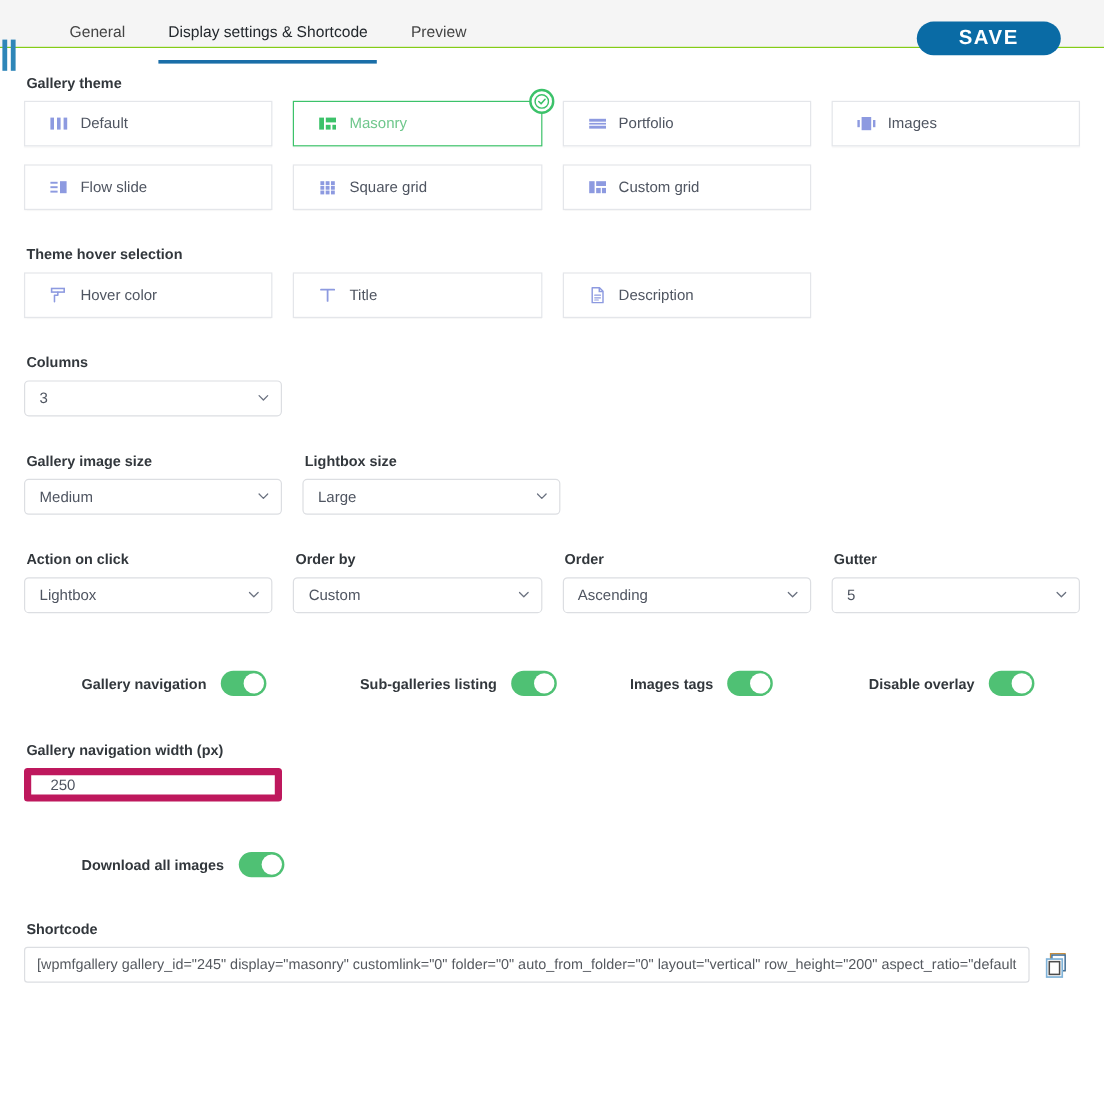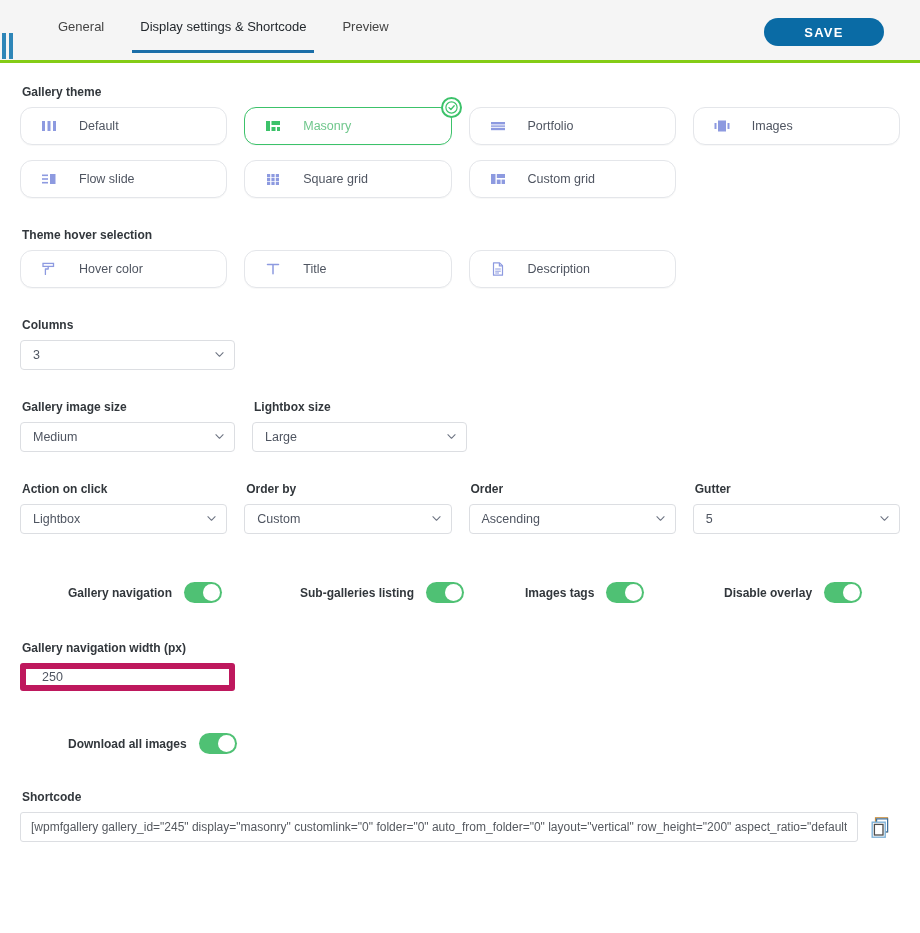--- a/index.html
+++ b/index.html
@@ -11,23 +11,23 @@
     font-family: "Liberation Sans", sans-serif;
     font-size: 13px;
     color: #32373c;
     overflow: hidden;
     position: relative;
   }
 
   
   .topbar {
     position: relative;
-    height: 63px;
+    height: 40px;
     background: #f5f5f5;
-    border-bottom: 3px solid #84cc16;
+    border-bottom: 1px solid #84cc16;
   }
   .left-rails {
     position: absolute;
     left: 0; top: 33px;
     width: 14px; height: 26px;
     display: flex; gap: 3px;
     padding-left: 2px;
   }
   .rail { width: 4px; height: 26px; background: #2e86b8; }
 
@@ -61,21 +61,21 @@
 
   .save-btn {
     position: absolute;
     right: 36px; top: 18px;
     width: 120px; height: 28px;
     border-radius: 14px;
     background: #0a6ba5;
     color: #fff;
     border: none;
     font-family: "Liberation Sans", sans-serif;
-    font-size: 13px;
+    font-size: 17px;
     font-weight: bold;
     letter-spacing: 1.3px;
     cursor: pointer;
     display: flex;
     align-items: center;
     justify-content: center;
   }
 
   
   .content {
@@ -96,25 +96,25 @@
     display: grid;
     grid-template-columns: repeat(4, 1fr);
     gap: 15px 17px;
   }
 
   .card {
     position: relative;
     height: 38px;
     background: #fff;
     border: 1px solid #e4e6ea;
-    border-radius: 12px;
+    border-radius: 0;
     display: flex;
     align-items: center;
     padding-left: 20px;
-    gap: 22px;
+    gap: 10px;
     cursor: pointer;
     box-shadow: 0 1px 1px rgba(0,0,0,0.03);
   }
   .card .cl { font-size: 12.5px; color: #4f5561; }
   .card.selected { border: 1.5px solid #3cc26a; }
   .card.selected .cl { color: #6fc78c; }
 
   .check-badge {
     position: absolute;
     right: -11px; top: -11px;

